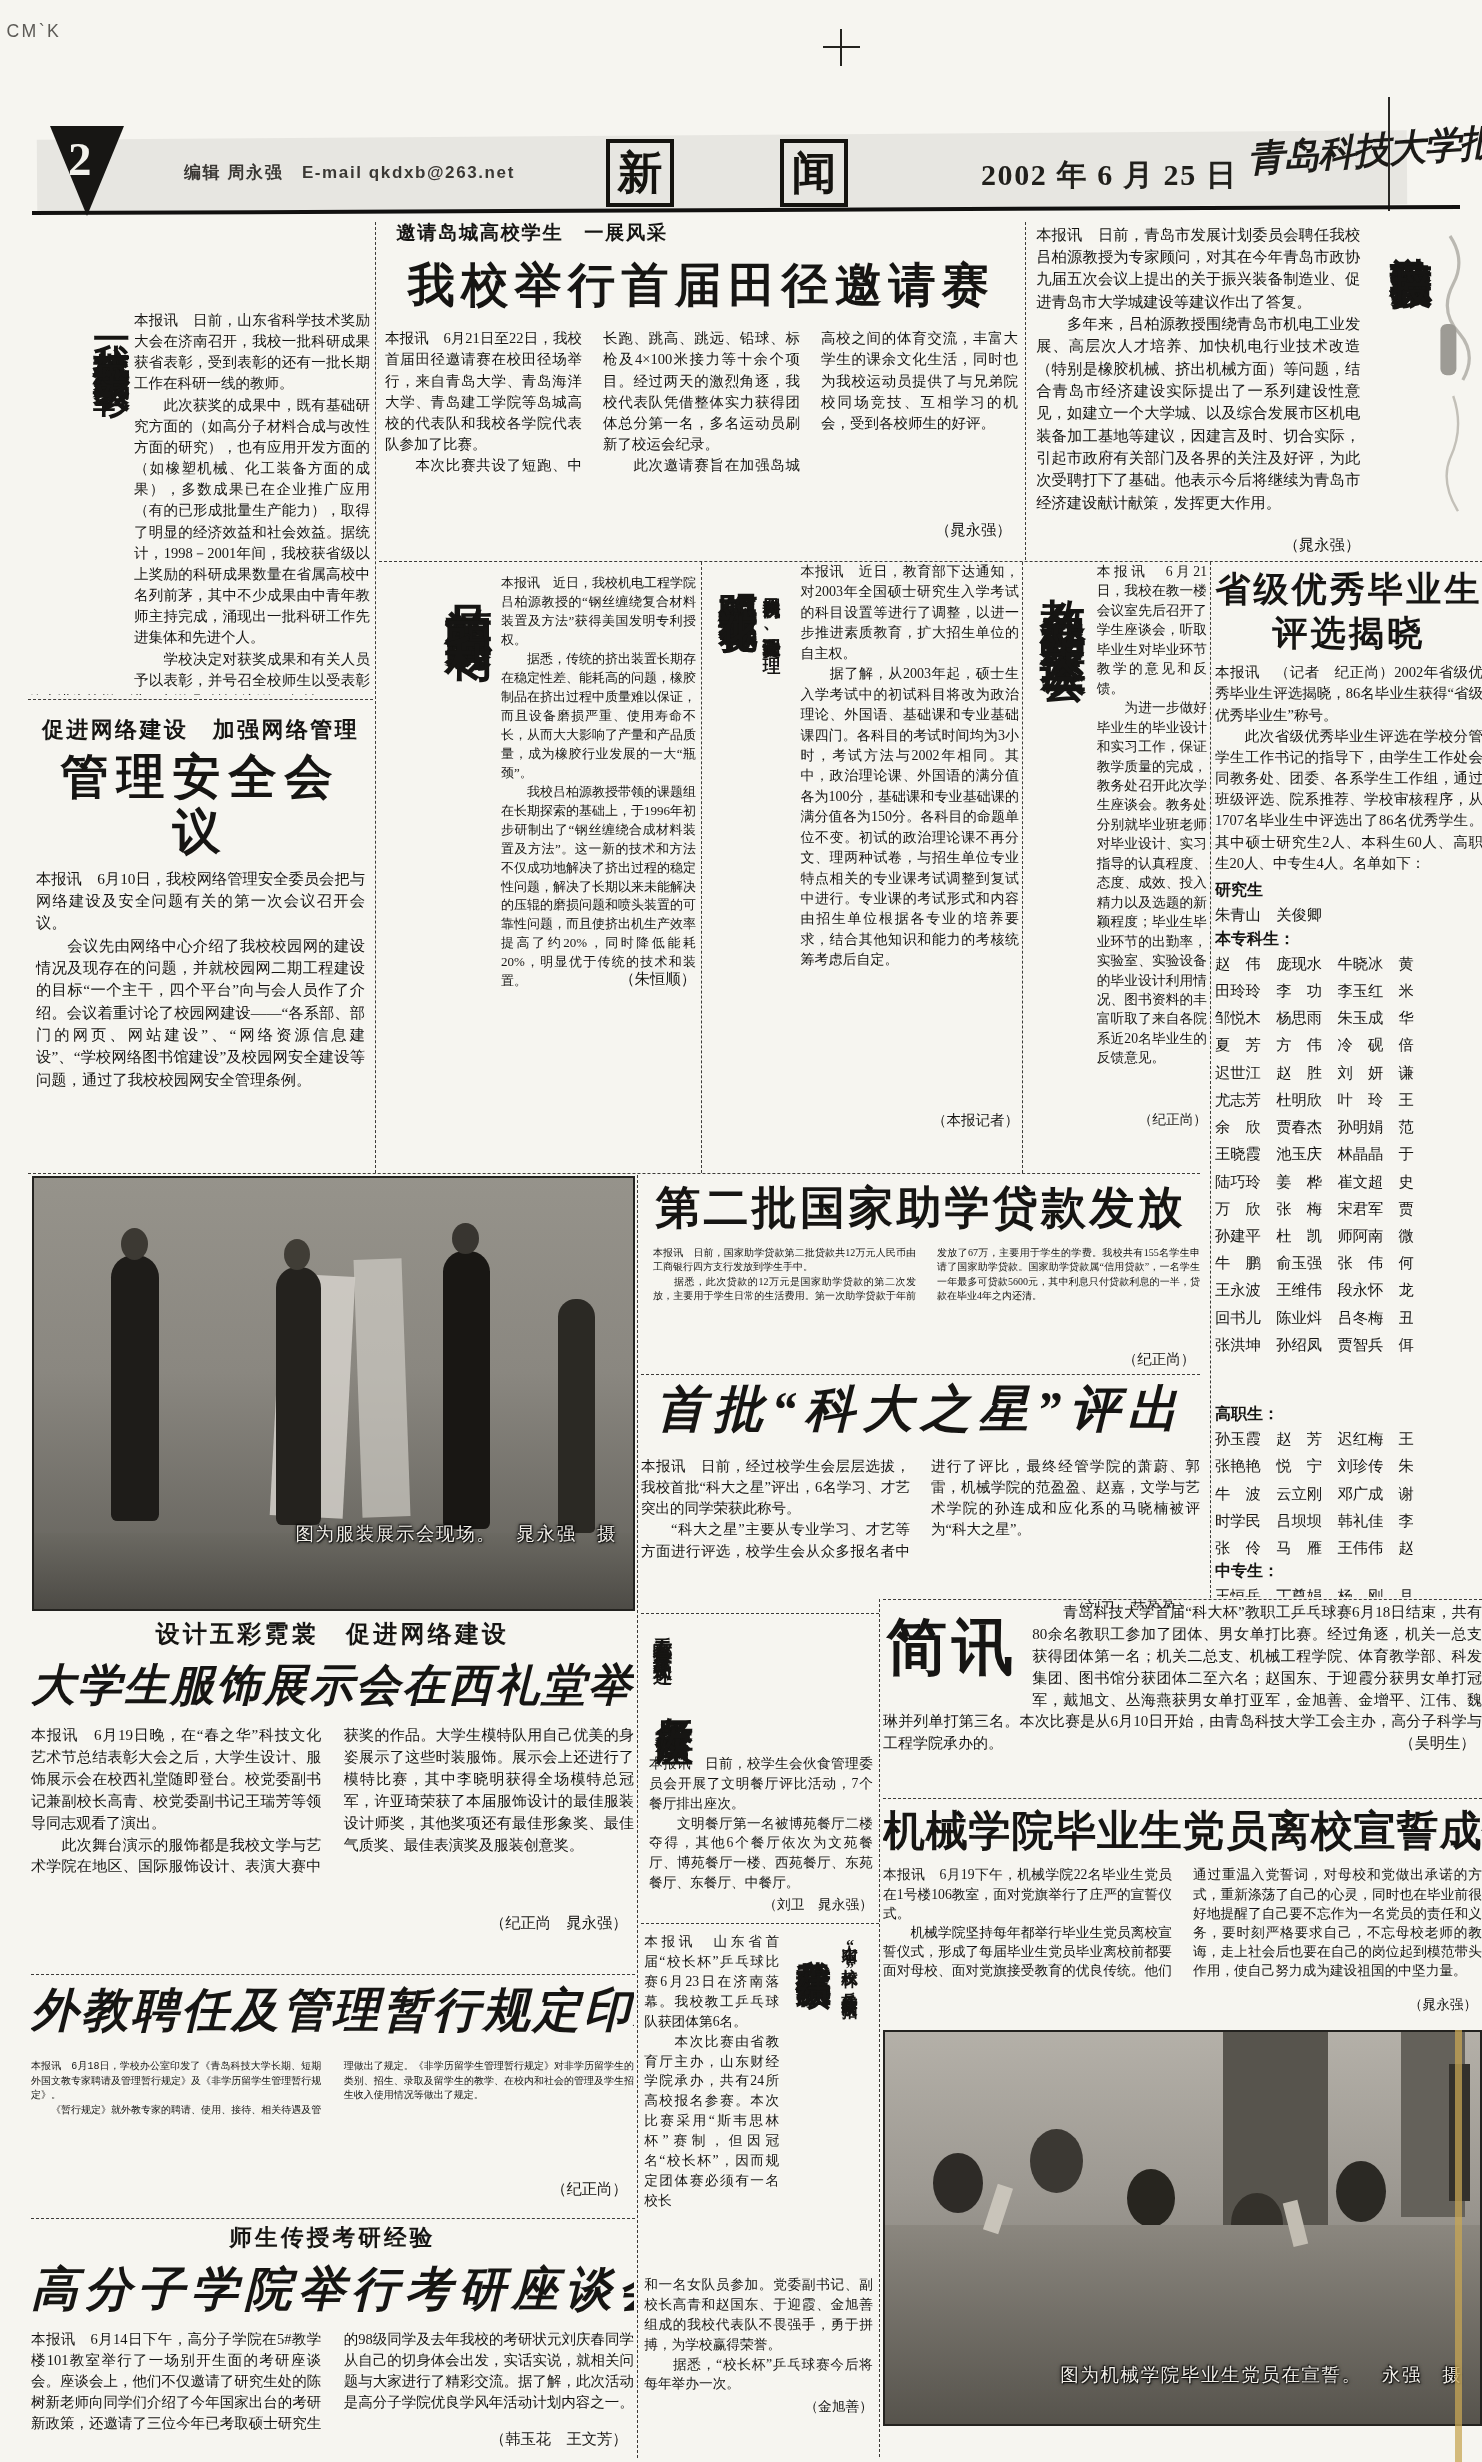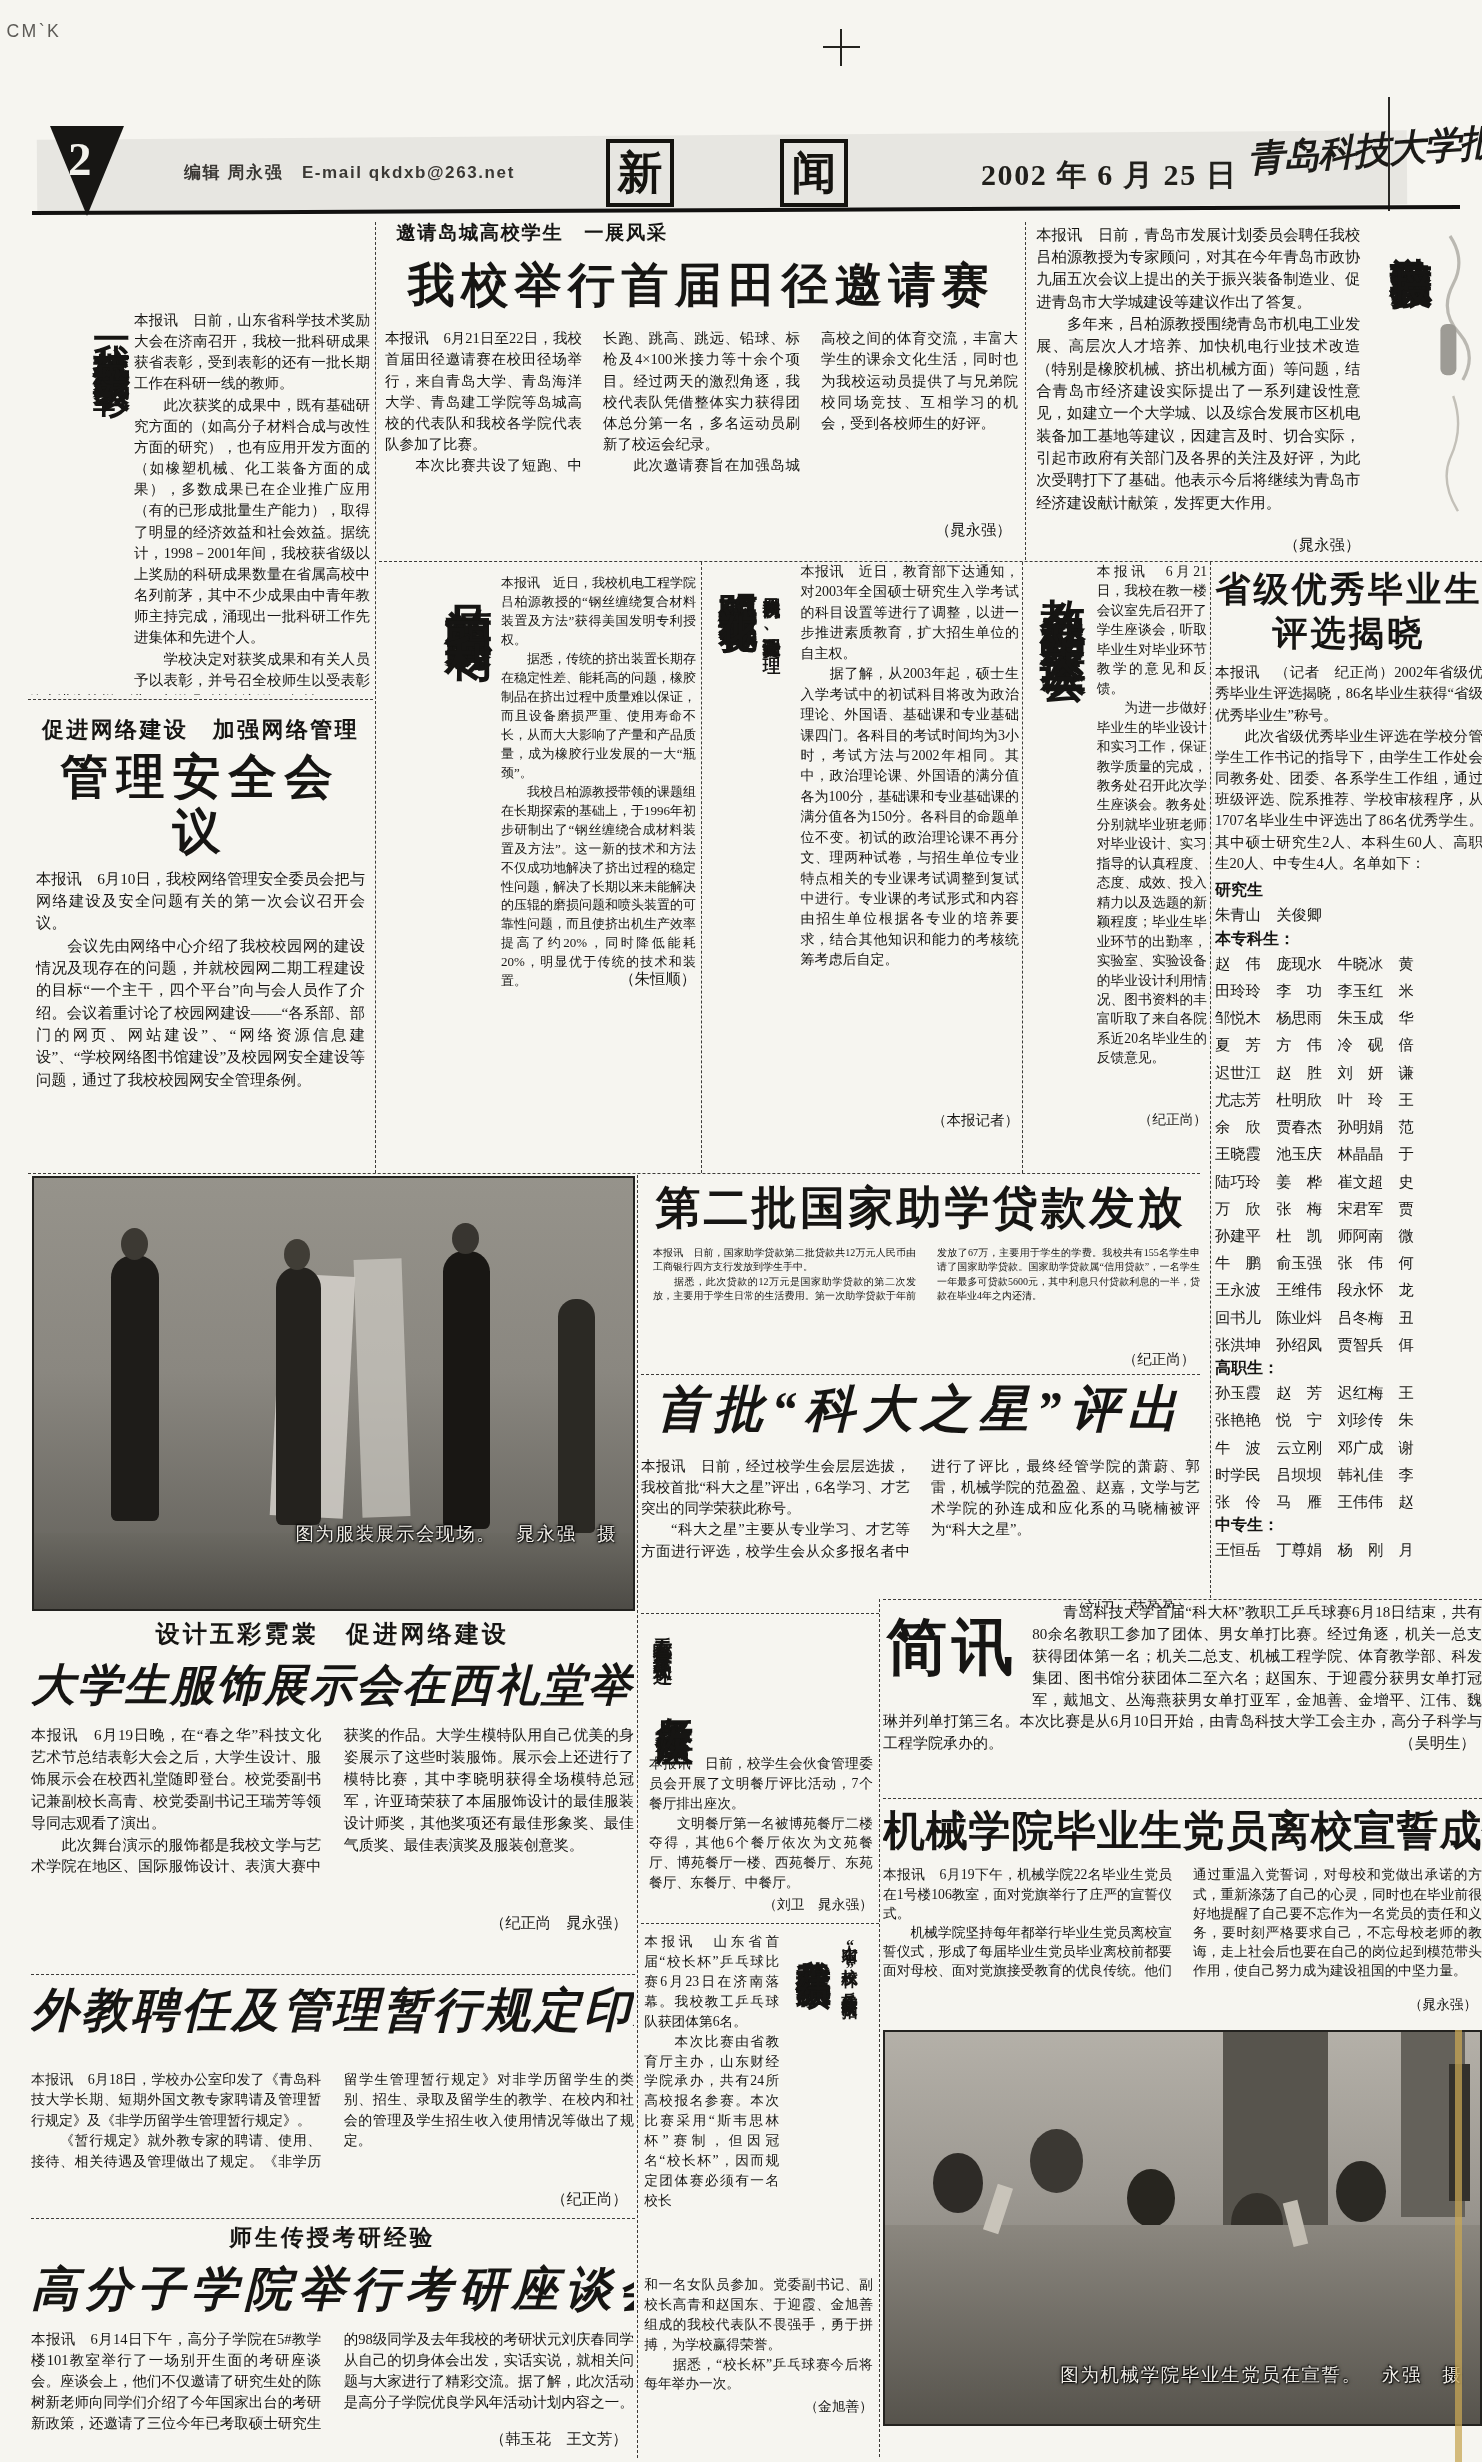--- a/index.html
+++ b/index.html
@@ -137,21 +137,21 @@
 尤志芳　杜明欣　叶　玲　王
 余　欣　贾春杰　孙明娟　范
 王晓霞　池玉庆　林晶晶　于
 陆巧玲　姜　桦　崔文超　史
 万　欣　张　梅　宋君军　贾
 孙建平　杜　凯　师阿南　微
 牛　鹏　俞玉强　张　伟　何
 王永波　王维伟　段永怀　龙
 回书儿　陈业炓　吕冬梅　丑
 张洪坤　孙绍凤　贾智兵　佴</div>
-    <div class="label" style="font-size:16px;">高职生：</div>
+    <div class="label" style="font-size:16px;margin-top:46px;">高职生：</div>
     <div class="pre" style="font-size:15.3px;line-height:1.78;">孙玉霞　赵　芳　迟红梅　王
 张艳艳　悦　宁　刘珍传　朱
 牛　波　云立刚　邓广成　谢
 时学民　吕坝坝　韩礼佳　李
 张　伶　马　雁　王伟伟　赵</div>
     <div class="label" style="font-size:16px;">中专生：</div>
     <div class="pre" style="font-size:15.3px;line-height:1.78;">王恒岳　丁尊娟　杨　刚　月</div>
   </section>
 
   <div class="blk" style="left:32px;top:1176px;width:603px;height:435px;background:linear-gradient(#96938b 0%,#8a8780 45%,#5f5d57 100%);border:2.4px solid #23221f;">
@@ -236,21 +236,21 @@
   <section class="blk" style="left:31px;top:1618px;width:603px;height:348px;">
     <div class="kicker" style="font-size:24px;letter-spacing:3.2px;">设计五彩霓裳　促进网络建设</div>
     <div class="script" style="font-size:44px;text-align:center;letter-spacing:2.4px;margin:6.4px 0 9.7px 0;white-space:nowrap;">大学生服饰展示会在西礼堂举行</div>
     <div class="body pre" style="column-count:2;column-gap:22.6px;height:211px;font-size:15px;">本报讯　6月19日晚，在“春之华”科技文化艺术节总结表彰大会之后，大学生设计、服饰展示会在校西礼堂随即登台。校党委副书记兼副校长高青、校党委副书记王瑞芳等领导同志观看了演出。
 　　此次舞台演示的服饰都是我校文学与艺术学院在地区、国际服饰设计、表演大赛中获奖的作品。大学生模特队用自己优美的身姿展示了这些时装服饰。展示会上还进行了模特比赛，其中李晓明获得全场模特总冠军，许亚琦荣获了本届服饰设计的最佳服装设计师奖，其他奖项还有最佳形象奖、最佳气质奖、最佳表演奖及服装创意奖。</div>
     <div class="byline" style="margin-top:-22.6px;margin-right:6.4px;">（纪正尚　晁永强）</div>
   </section>
 
   <section class="blk" style="left:31px;top:1979px;width:603px;height:234px;">
     <div class="script" style="font-size:47px;text-align:center;letter-spacing:3.2px;white-space:nowrap;">外教聘任及管理暂行规定印发</div>
-    <div class="body pre" style="column-count:2;column-gap:22.6px;height:142px;font-size:14px;margin-top:28px;">本报讯　6月18日，学校办公室印发了《青岛科技大学长期、短期外国文教专家聘请及管理暂行规定》及《非学历留学生管理暂行规定》。
+    <div class="body pre" style="column-count:2;column-gap:22.6px;height:142px;font-size:10px;margin-top:18px;font-family:Liberation Mono, monospace;">本报讯　6月18日，学校办公室印发了《青岛科技大学长期、短期外国文教专家聘请及管理暂行规定》及《非学历留学生管理暂行规定》。
 　　《暂行规定》就外教专家的聘请、使用、接待、相关待遇及管理做出了规定。《非学历留学生管理暂行规定》对非学历留学生的类别、招生、录取及留学生的教学、在校内和社会的管理及学生招生收入使用情况等做出了规定。</div>
     <div class="byline" style="margin-top:-22.6px;margin-right:6.4px;">（纪正尚）</div>
   </section>
 
   <section class="blk" style="left:31px;top:2222px;width:603px;height:235px;">
     <div class="kicker" style="font-size:22.6px;letter-spacing:3.2px;">师生传授考研经验</div>
     <div class="script" style="font-size:47px;text-align:center;letter-spacing:6.4px;margin:4.8px 0 8px 0;white-space:nowrap;">高分子学院举行考研座谈会</div>
     <div class="body pre" style="column-count:2;column-gap:22.6px;height:121px;font-size:14.5px;">本报讯　6月14日下午，高分子学院在5#教学楼101教室举行了一场别开生面的考研座谈会。座谈会上，他们不仅邀请了研究生处的陈树新老师向同学们介绍了今年国家出台的考研新政策，还邀请了三位今年已考取硕士研究生的98级同学及去年我校的考研状元刘庆春同学从自己的切身体会出发，实话实说，就相关问题与大家进行了精彩交流。据了解，此次活动是高分子学院优良学风年活动计划内容之一。</div>
     <div class="byline" style="margin-top:-21px;margin-right:6.4px;">（韩玉花　王文芳）</div>
   </section>

